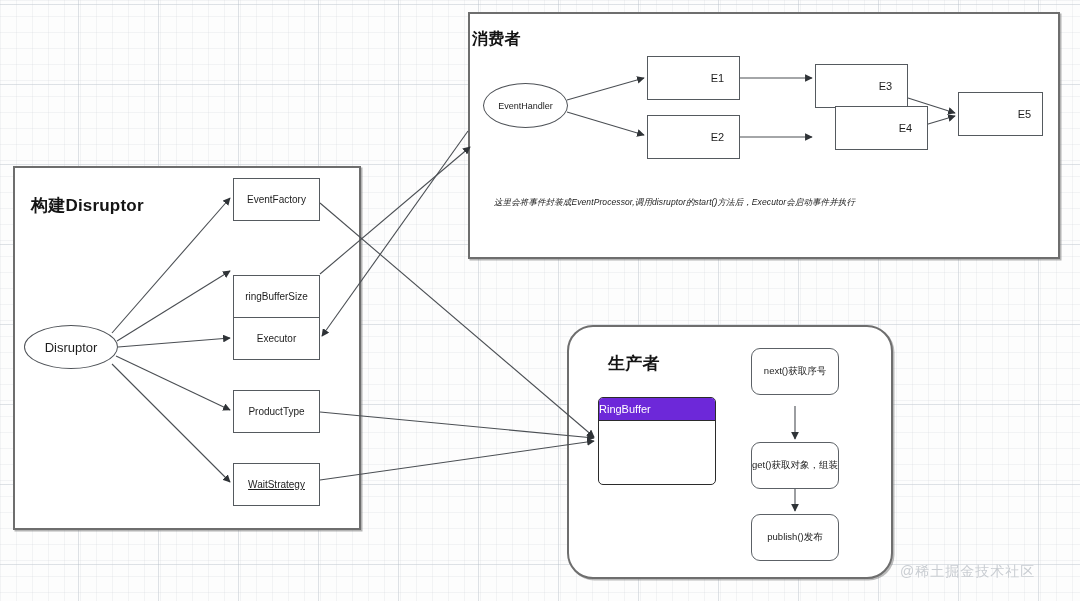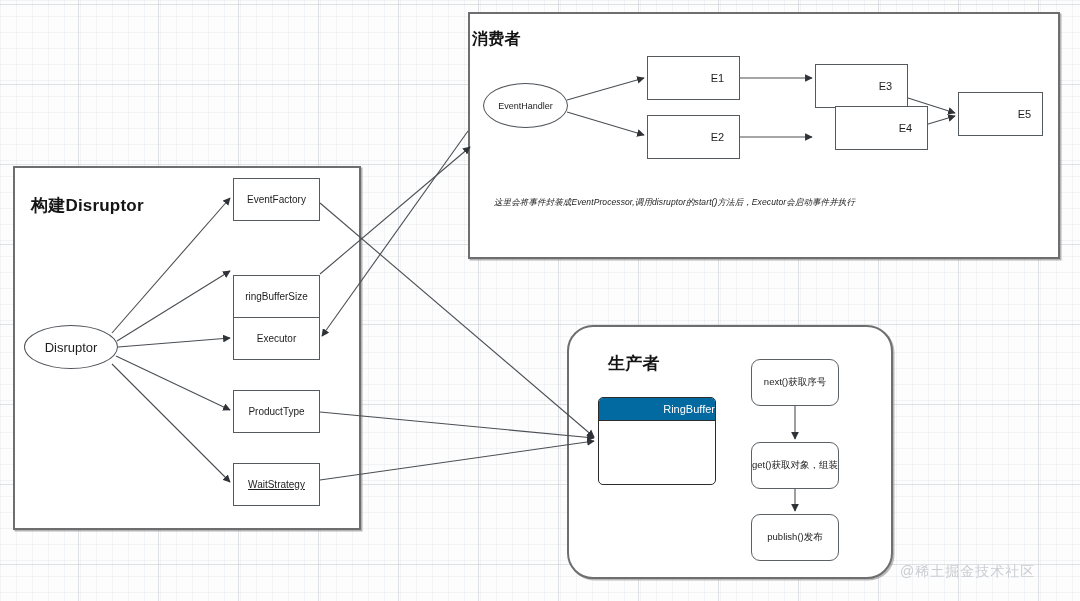--- a/index.html
+++ b/index.html
@@ -77,35 +77,35 @@
   #el-disruptor{left:24px;top:325px;width:94px;height:44px;}
   #el-eventhandler{left:483px;top:83px;width:85px;height:45px;font-size:9px;}
 
   
   #ringbuffer{
     position:absolute;left:598px;top:397px;width:118px;height:88px;
     box-sizing:border-box;background:#ffffff;
     border:1.5px solid #2b2b2b;border-radius:5px;overflow:hidden;
   }
   #rb-header{
-    height:22px;line-height:22px;text-align:right;
-    font-size:11px;color:#ffffff;background:#0369a1;
+    height:22px;line-height:22px;text-align:left;
+    font-size:11px;color:#ffffff;background:#6d28d9;
     border-bottom:1px solid #2b2b2b;
   }
   #rb-body{padding:4px 5px 0 5px;}
   #rb-body div{font-size:8px;color:#1d1d1d;line-height:11px;white-space:nowrap;}
 
   
   .flownode{
     position:absolute;box-sizing:border-box;background:#ffffff;
     border:1px solid #5c6166;border-radius:9px;
     display:flex;align-items:center;justify-content:center;
     font-size:9.5px;color:#1d1d1d;text-align:center;white-space:nowrap;
   }
-  #f-next   {left:751px;top:359px;width:88px;height:47px;}
+  #f-next   {left:751px;top:348px;width:88px;height:47px;}
   #f-get    {left:751px;top:442px;width:88px;height:47px;}
   #f-publish{left:751px;top:514px;width:88px;height:47px;}
 
   
   #caption{
     position:absolute;left:494px;top:197px;width:540px;
     font-size:8.5px;color:#1b1b1b;white-space:nowrap;letter-spacing:.1px;font-style:italic;
   }
   
   #watermark{

